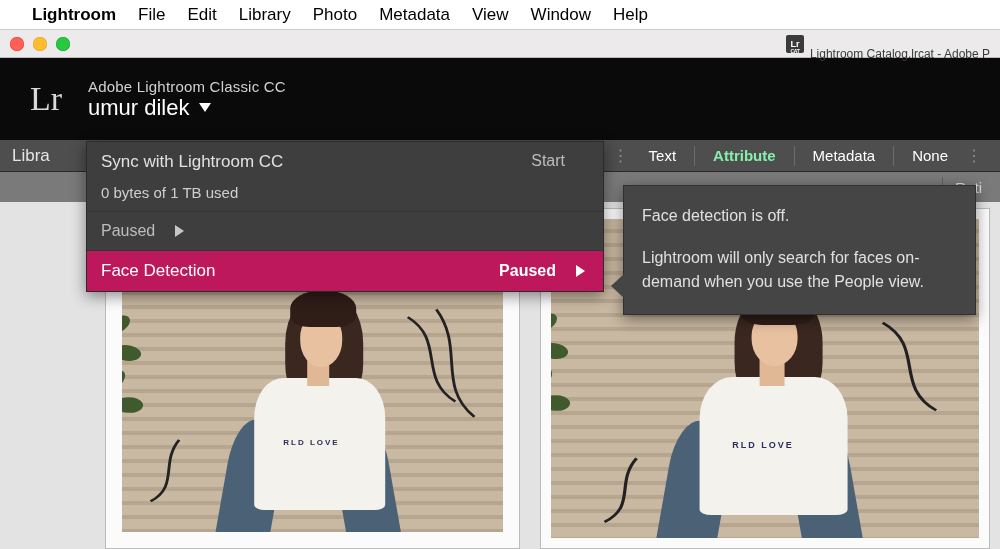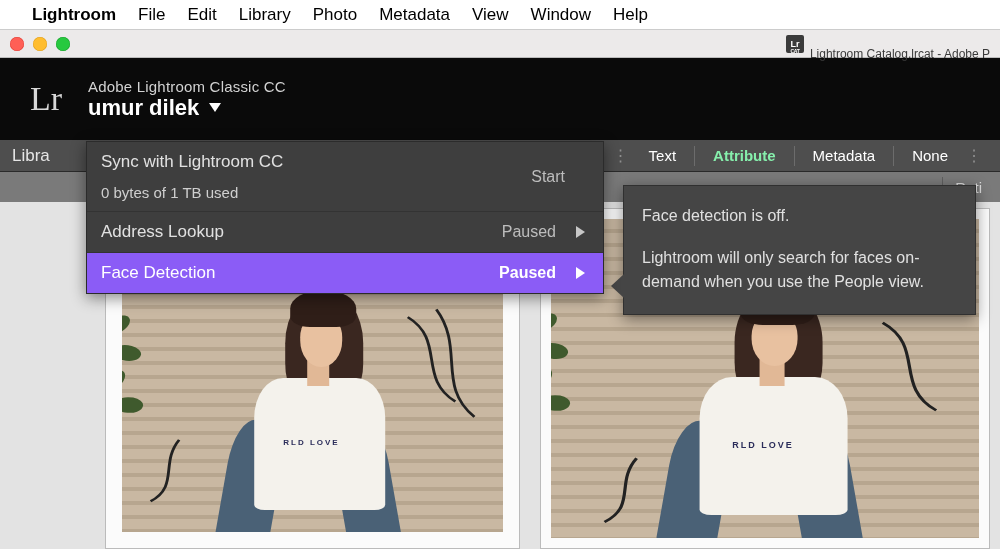--- a/index.html
+++ b/index.html
@@ -70,21 +70,21 @@
   .lr-logo {
     width:48px; height:48px;
     font-family: Georgia, "Times New Roman", serif;
     font-size:34px;
     color:#d8d8d8;
     display:flex; align-items:center; justify-content:center;
     margin-right: 18px;
   }
   .identity .product-name{ font-size:15px; color:#d2d2d2; font-weight:300; letter-spacing:0.2px;}
   .identity .user-row { display:flex; align-items:center; gap:10px;}
-  .identity .user-name{ font-size:22px; font-weight:700; color:#fff; }
+  .identity .user-name{ font-size:22px; font-weight:400; color:#fff; }
   .identity .triangle{
     width:0;height:0;
     border-left:6px solid transparent;
     border-right:6px solid transparent;
     border-top:9px solid #fff;
   }
 
   
   .tab-strip {
     position: relative;
@@ -136,33 +136,33 @@
     z-index: 20;
   }
   .sync-row {
     display:flex;
     align-items:center;
     padding: 10px 18px 10px 14px;
     color:#e1e1e1;
     border-bottom: 1px solid #333;
   }
   .sync-row:last-child { border-bottom:none; }
-  .sync-row.tall { align-items:center; }
+  .sync-row.tall { align-items:flex-start; }
   .sync-row .col1 { flex:1; }
   .sync-row .col1 .title{ font-size:17px; }
   .sync-row .col1 .sub{ font-size:15px; color:#cfcfcf; margin-top:12px; }
   .sync-row .status{ font-size:16px; color:#bdbdbd; margin-right:20px;}
   .sync-row .play{
     width:0;height:0;
     border-top:6px solid transparent;
     border-bottom:6px solid transparent;
     border-left:9px solid #c7c7c7;
   }
   .sync-row .play.bright{ border-left-color:#fff; }
-  .sync-row.active{ background:#8b5cf6;justify-content:flex-end; }
+  .sync-row.active{ background:#be185d;justify-content:flex-end; }
   .sync-row.active .title{ color:#fff; font-weight:500;}
   .sync-row.active .status{ color:#fff; font-weight:600;}
 
   
   .tooltip {
     position:absolute;
     left: 623px;
     top: 155px;
     width: 353px;
     background:#454545;
@@ -432,23 +432,20 @@
 
   <div class="sync-panel">
     <div class="sync-row tall">
       <div class="col1">
         <div class="title">Sync with Lightroom CC</div>
         <div class="sub">0 bytes of 1 TB used</div>
       </div>
       <span class="status">Start</span>
     </div>
     <div class="sync-row">
-      <div class="col1">
-        <div class="title">Address Lookup</div>
-      </div>
       <span class="status">Paused</span>
       <span class="play"></span>
     </div>
     <div class="sync-row active">
       <div class="col1">
         <div class="title">Face Detection</div>
       </div>
       <span class="status">Paused</span>
       <span class="play bright"></span>
     </div>

